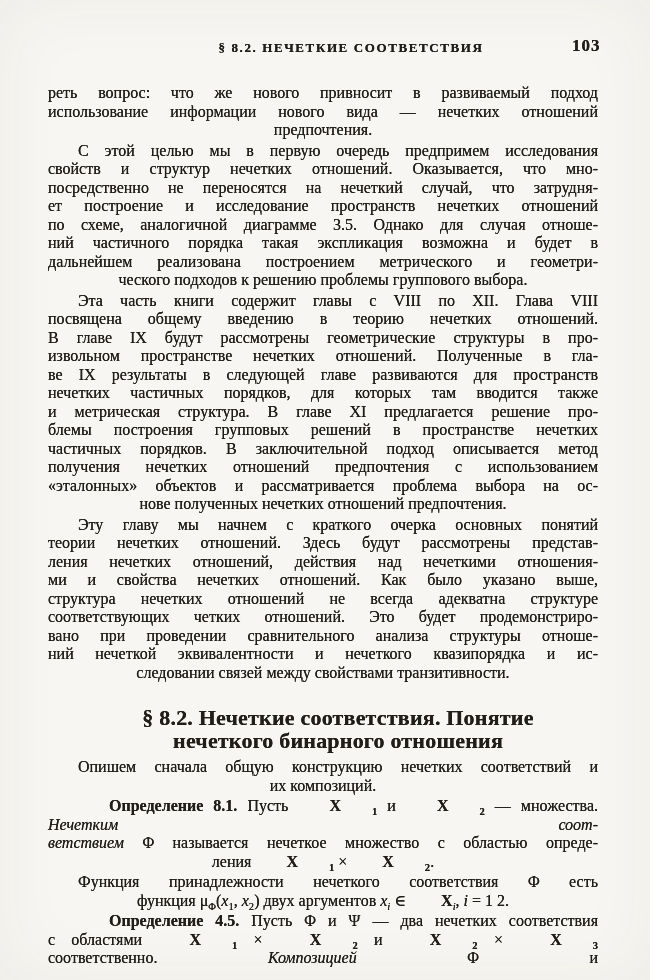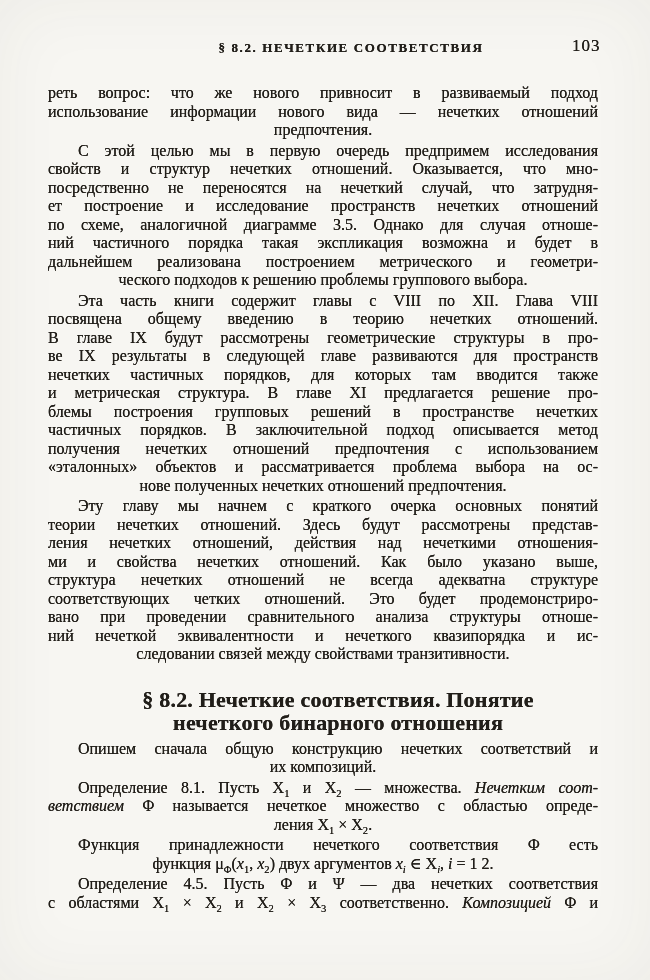--- a/index.html
+++ b/index.html
@@ -15,38 +15,38 @@
     box-shadow:inset 0 0 70px rgba(60,50,30,0.05);
   }
   .running-head{
     position:absolute;top:40px;left:76px;width:550px;
     text-align:center;font-size:13px;font-weight:bold;
     letter-spacing:1.6px;
     text-shadow:0 0 0.4px currentColor;
   }
   .page-num{
     position:absolute;top:36px;left:572px;
-    font-size:17px;font-weight:normal;letter-spacing:1px;
+    font-size:17px;font-weight:bold;letter-spacing:1px;
     text-shadow:0 0 0.3px currentColor;
   }
   .text{
     position:absolute;top:84px;left:48px;width:550px;
     font-size:16px;line-height:18.5px;
     text-shadow:0 0 0.4px currentColor;
     hyphens:none;
   }
   .para{margin:0 0 2px 0;}
   .line{text-align:center;}
   .line.just{text-align:justify;text-align-last:justify;}
   .line.ind{text-indent:30px;}
   .heading{
     font-weight:bold;font-size:22px;line-height:23px;
     margin:24px 0 6px 30px;letter-spacing:0.2px;
   }
-  .b{font-weight:normal;}
+  .b{font-weight:bold;margin-left:31px;}
   .i{font-style:italic;font-family:Liberation Serif, serif;}
   sub{font-size:66%;line-height:0;letter-spacing:0;}
 </style>
 </head>
 <body>
 
 <div class="page" style="--paper: #f7f6f2; --ink: #211e19;">
   <div class="running-head">§ 8.2. НЕЧЕТКИЕ СООТВЕТСТВИЯ</div>
   <div class="page-num">103</div>
   <div class="text">
@@ -62,20 +62,21 @@
         <div class="line just"><span>ет построение и исследование пространств нечетких отношений</span></div>
         <div class="line just"><span>по схеме, аналогичной диаграмме 3.5. Однако для случая отноше-</span></div>
         <div class="line just"><span>ний частичного порядка такая экспликация возможна и будет в</span></div>
         <div class="line just"><span>дальнейшем реализована построением метрического и геометри-</span></div>
         <div class="line"><span>ческого подходов к решению проблемы группового выбора.</span></div>
       </div>
       <div class="para">
         <div class="line just ind"><span>Эта часть книги содержит главы с VIII по XII. Глава VIII</span></div>
         <div class="line just"><span>посвящена общему введению в теорию нечетких отношений.</span></div>
         <div class="line just"><span>В главе IX будут рассмотрены геометрические структуры в про-</span></div>
+        <div class="line just"><span>извольном пространстве нечетких отношений. Полученные в гла-</span></div>
         <div class="line just"><span>ве IX результаты в следующей главе развиваются для пространств</span></div>
         <div class="line just"><span>нечетких частичных порядков, для которых там вводится также</span></div>
         <div class="line just"><span>и метрическая структура. В главе XI предлагается решение про-</span></div>
         <div class="line just"><span>блемы построения групповых решений в пространстве нечетких</span></div>
         <div class="line just"><span>частичных порядков. В заключительной подход описывается метод</span></div>
         <div class="line just"><span>получения нечетких отношений предпочтения с использованием</span></div>
         <div class="line just"><span>«эталонных» объектов и рассматривается проблема выбора на ос-</span></div>
         <div class="line"><span>нове полученных нечетких отношений предпочтения.</span></div>
       </div>
       <div class="para">

